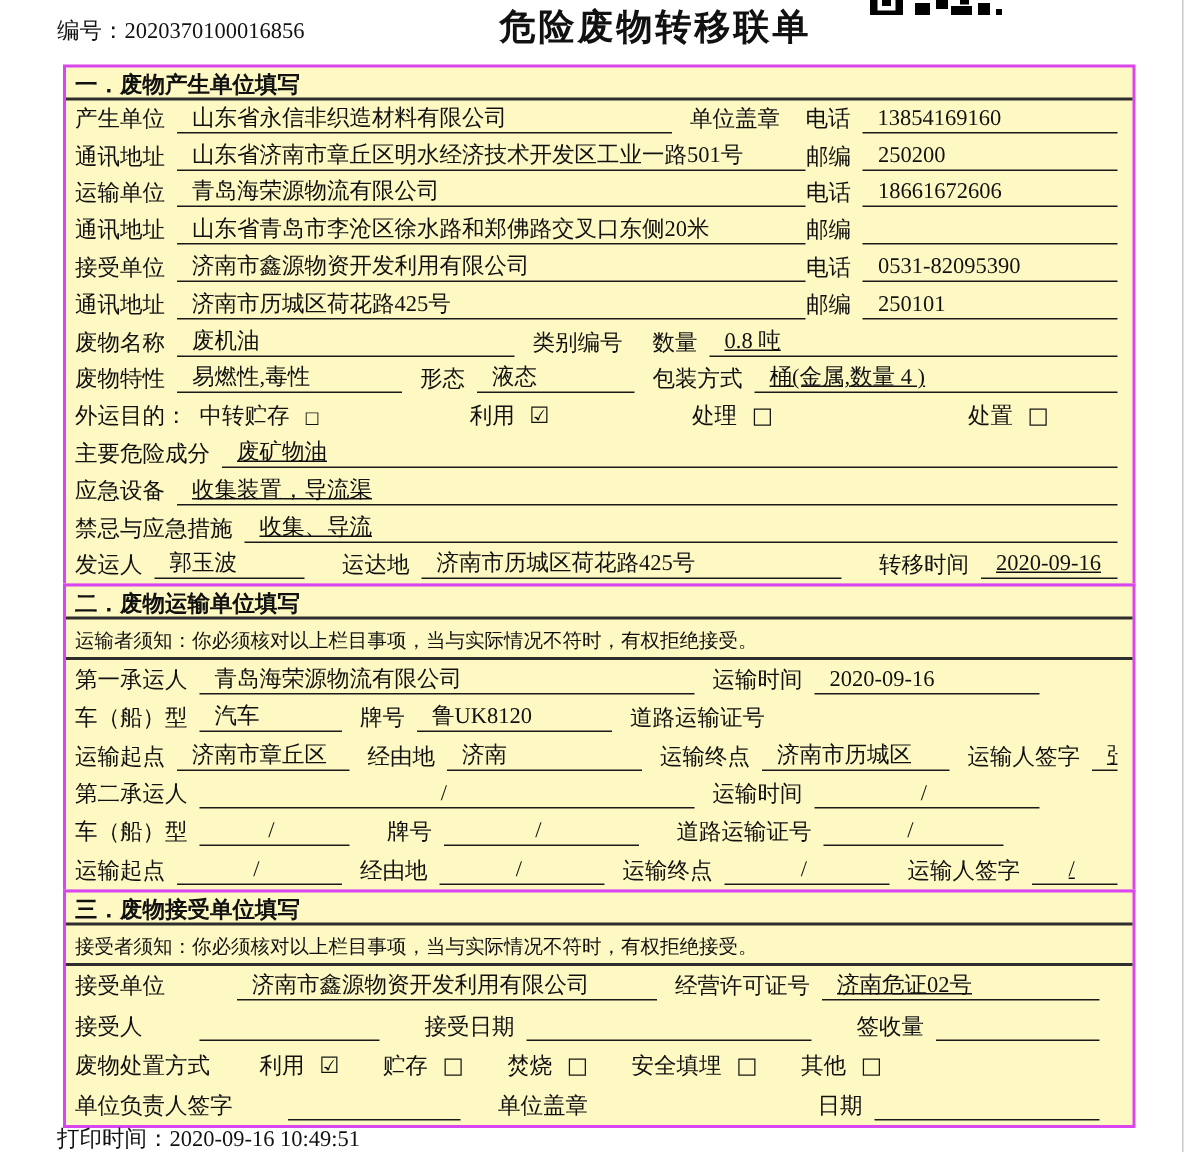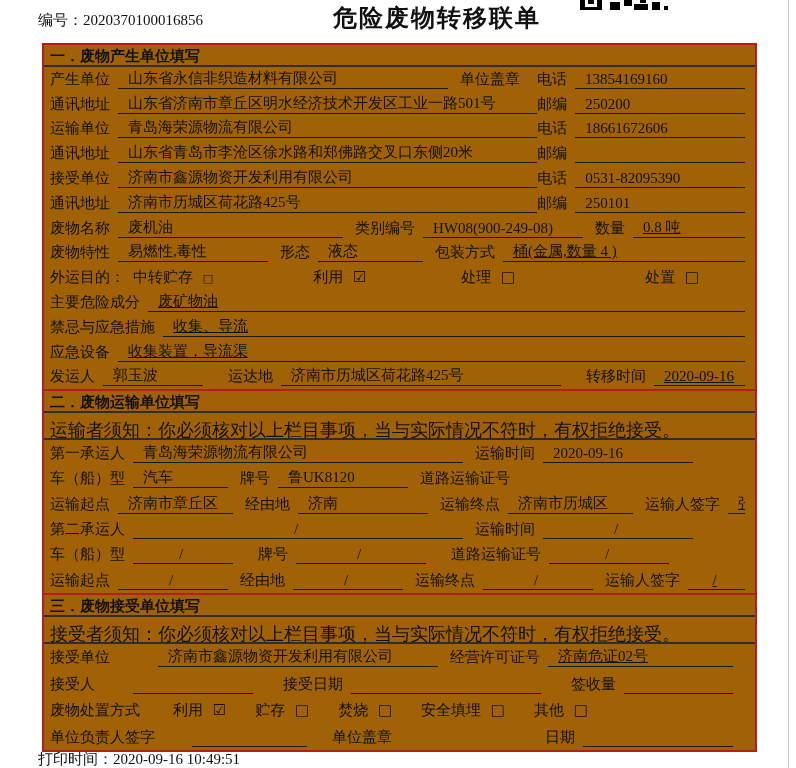--- a/index.html
+++ b/index.html
@@ -9,25 +9,25 @@
 
   
   .header { position:relative; height:40px; }
   .doc-number { position:absolute; left:38px; top:11px; font-size:15px; white-space:nowrap; }
   .main-title { position:absolute; left:333px; top:2px; font-size:24px; font-weight:bold;
                 font-family:"Liberation Sans","DejaVu Sans",sans-serif; letter-spacing:2px; white-space:nowrap; }
   .qr { position:absolute; left:580px; top:0; }
 
   
   .form { position:absolute; left:42px; top:43px; width:715px; }
-  .box { border:2px solid #b91c1c; background:#a16207; }
+  .box { border:2px solid #d946ef; background:#fef9c3; }
   .box + .box { margin-top:-2px; }
   .sec-title { height:22px; padding:2px 0 0 6px; font-size:15px; font-weight:bold;
                font-family:"Liberation Sans","DejaVu Sans",sans-serif; border-bottom:2px solid #2e2e2e; }
-  .notice { height:27px; padding:5px 0 0 6px; font-size:18px; border-bottom:2px solid #2e2e2e; white-space:nowrap; }
+  .notice { height:27px; padding:5px 0 0 6px; font-size:13px; border-bottom:2px solid #2e2e2e; white-space:nowrap; }
 
   .row { display:flex; align-items:flex-end; padding:0 10px 3px 6px; font-size:15px; }
   .s1 .row { height:24.8px; }
   .s2 .row { height:25.4px; }
   .s3 .row { height:26.5px; }
   .lbl { white-space:nowrap; margin-right:8px; }
   .u { border-bottom:1px solid #1a1a1a; padding:0 4px 0 10px; white-space:nowrap; min-height:18px; overflow:hidden; }
   .sp { flex:1; }
   .fx { flex:1;text-decoration:underline; }
   .ctr { text-align:center; padding-left:0; }.w95{width:95px}.w100{width:100px}.w105{width:105px}.w110{width:110px}
@@ -119,21 +119,20 @@
       <span class="u w420">济南市历城区荷花路425号</span>
       <span class="sp"></span>
       <span class="lbl">邮编</span>
       <span class="u w170">250101</span>
     </div>
 
     <div class="row">
       <span class="lbl">废物名称</span>
       <span class="u w225">废机油</span>
       <span class="lbl ml12">类别编号</span>
-      <span class="u w160">HW08(900-249-08)</span>
       <span class="lbl ml12">数量</span>
       <span class="u fx">0.8 吨</span>
     </div>
 
     <div class="row">
       <span class="lbl">废物特性</span>
       <span class="u w150">易燃性,毒性</span>
       <span class="lbl ml12">形态</span>
       <span class="u w105">液态</span>
       <span class="lbl ml12">包装方式</span>
@@ -159,27 +158,27 @@
         <span class="cbox">□</span>
       </span>
     </div>
 
     <div class="row">
       <span class="lbl">主要危险成分</span>
       <span class="u fx">废矿物油</span>
     </div>
 
     <div class="row">
+      <span class="lbl">应急设备</span>
+      <span class="u fx">收集装置，导流渠</span>
+    </div>
+
+    <div class="row">
       <span class="lbl">禁忌与应急措施</span>
       <span class="u fx">收集、导流</span>
-    </div>
-
-    <div class="row">
-      <span class="lbl">应急设备</span>
-      <span class="u fx">收集装置，导流渠</span>
     </div>
 
     <div class="row">
       <span class="lbl">发运人</span>
       <span class="u w100">郭玉波</span>
       <span class="lbl ml25">运达地</span>
       <span class="u w280">济南市历城区荷花路425号</span>
       <span class="lbl ml25">转移时间</span>
       <span class="u fx">2020-09-16</span>
     </div>

